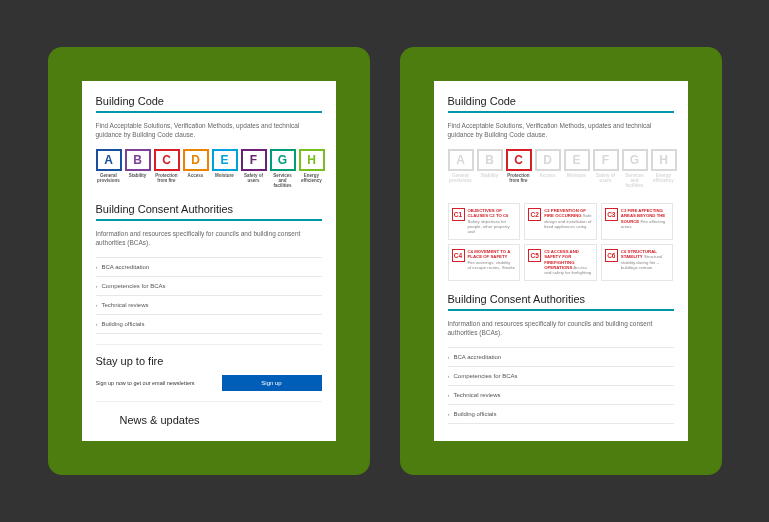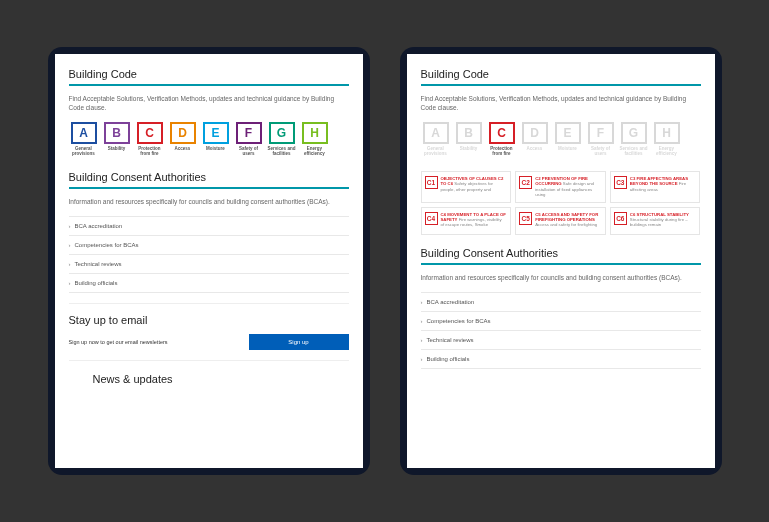--- a/index.html
+++ b/index.html
@@ -1,17 +1,17 @@
 <!DOCTYPE html>
 <html><head>
 <meta charset="utf-8">
 <style>
   * { box-sizing: border-box; margin: 0; padding: 0; }
   body { background: #333333; font-family: -apple-system, BlinkMacSystemFont, "Segoe UI", Arial, sans-serif; width: 769px; height: 522px; overflow: hidden; display: flex; justify-content: center; align-items: center; gap: 30px; }
-  .tablet { background: #0f172a; border-radius: 14px; padding: 7px; width: 322px; height: 428px; }
+  .tablet { background: #4d7c0f; border-radius: 14px; padding: 34px; width: 322px; height: 428px; }
   .screen { background: #fff; width: 100%; height: 100%; overflow: hidden; font-size: 6px; color: #333; }
   .content { padding: 14px 14px 10px 14px; }
   h2 { font-size: 11px; font-weight: 400; color: #222; margin-bottom: 4px; }
   .rule-teal { border: none; border-top: 2px solid #0097a9; margin-bottom: 8px; }
   .intro { font-size: 6.5px; color: #666; line-height: 1.4; margin-bottom: 10px; }
   .tiles { display: flex; gap: 3px; margin-bottom: 14px; }
   .tile { width: 30px; text-align: center; }
   .tile-box { width: 26px; height: 22px; margin: 0 auto 3px auto; border: 2px solid; display: flex; align-items: center; justify-content: center; font-size: 12px; font-weight: 700; }
   .tile-label { font-size: 4.5px; color: #555; line-height: 1.1; font-weight: 600; }
   .muted .tile-box { border-color: #d8d8d8; color: #d8d8d8; }
@@ -103,21 +103,21 @@
             <span>Technical reviews</span>
           </div>
         <div class="list-row">
             <span class="chev">›</span>
             <span>Building officials</span>
           </div>
       </div>
 
       <hr class="divider-thin">
 
-      <h2>Stay up to email</h2>
+      <h2>Stay up to fire</h2>
       <div class="signup-row" style="margin-top:8px;">
         <span class="signup-text">Sign up now to get our email newsletters</span>
         <button class="signup-btn">Sign up</button>
       </div>
 
       <hr class="divider-thin">
 
       <div class="news-row">
         <span class="news-title">News &amp; updates</span>
       </div>

